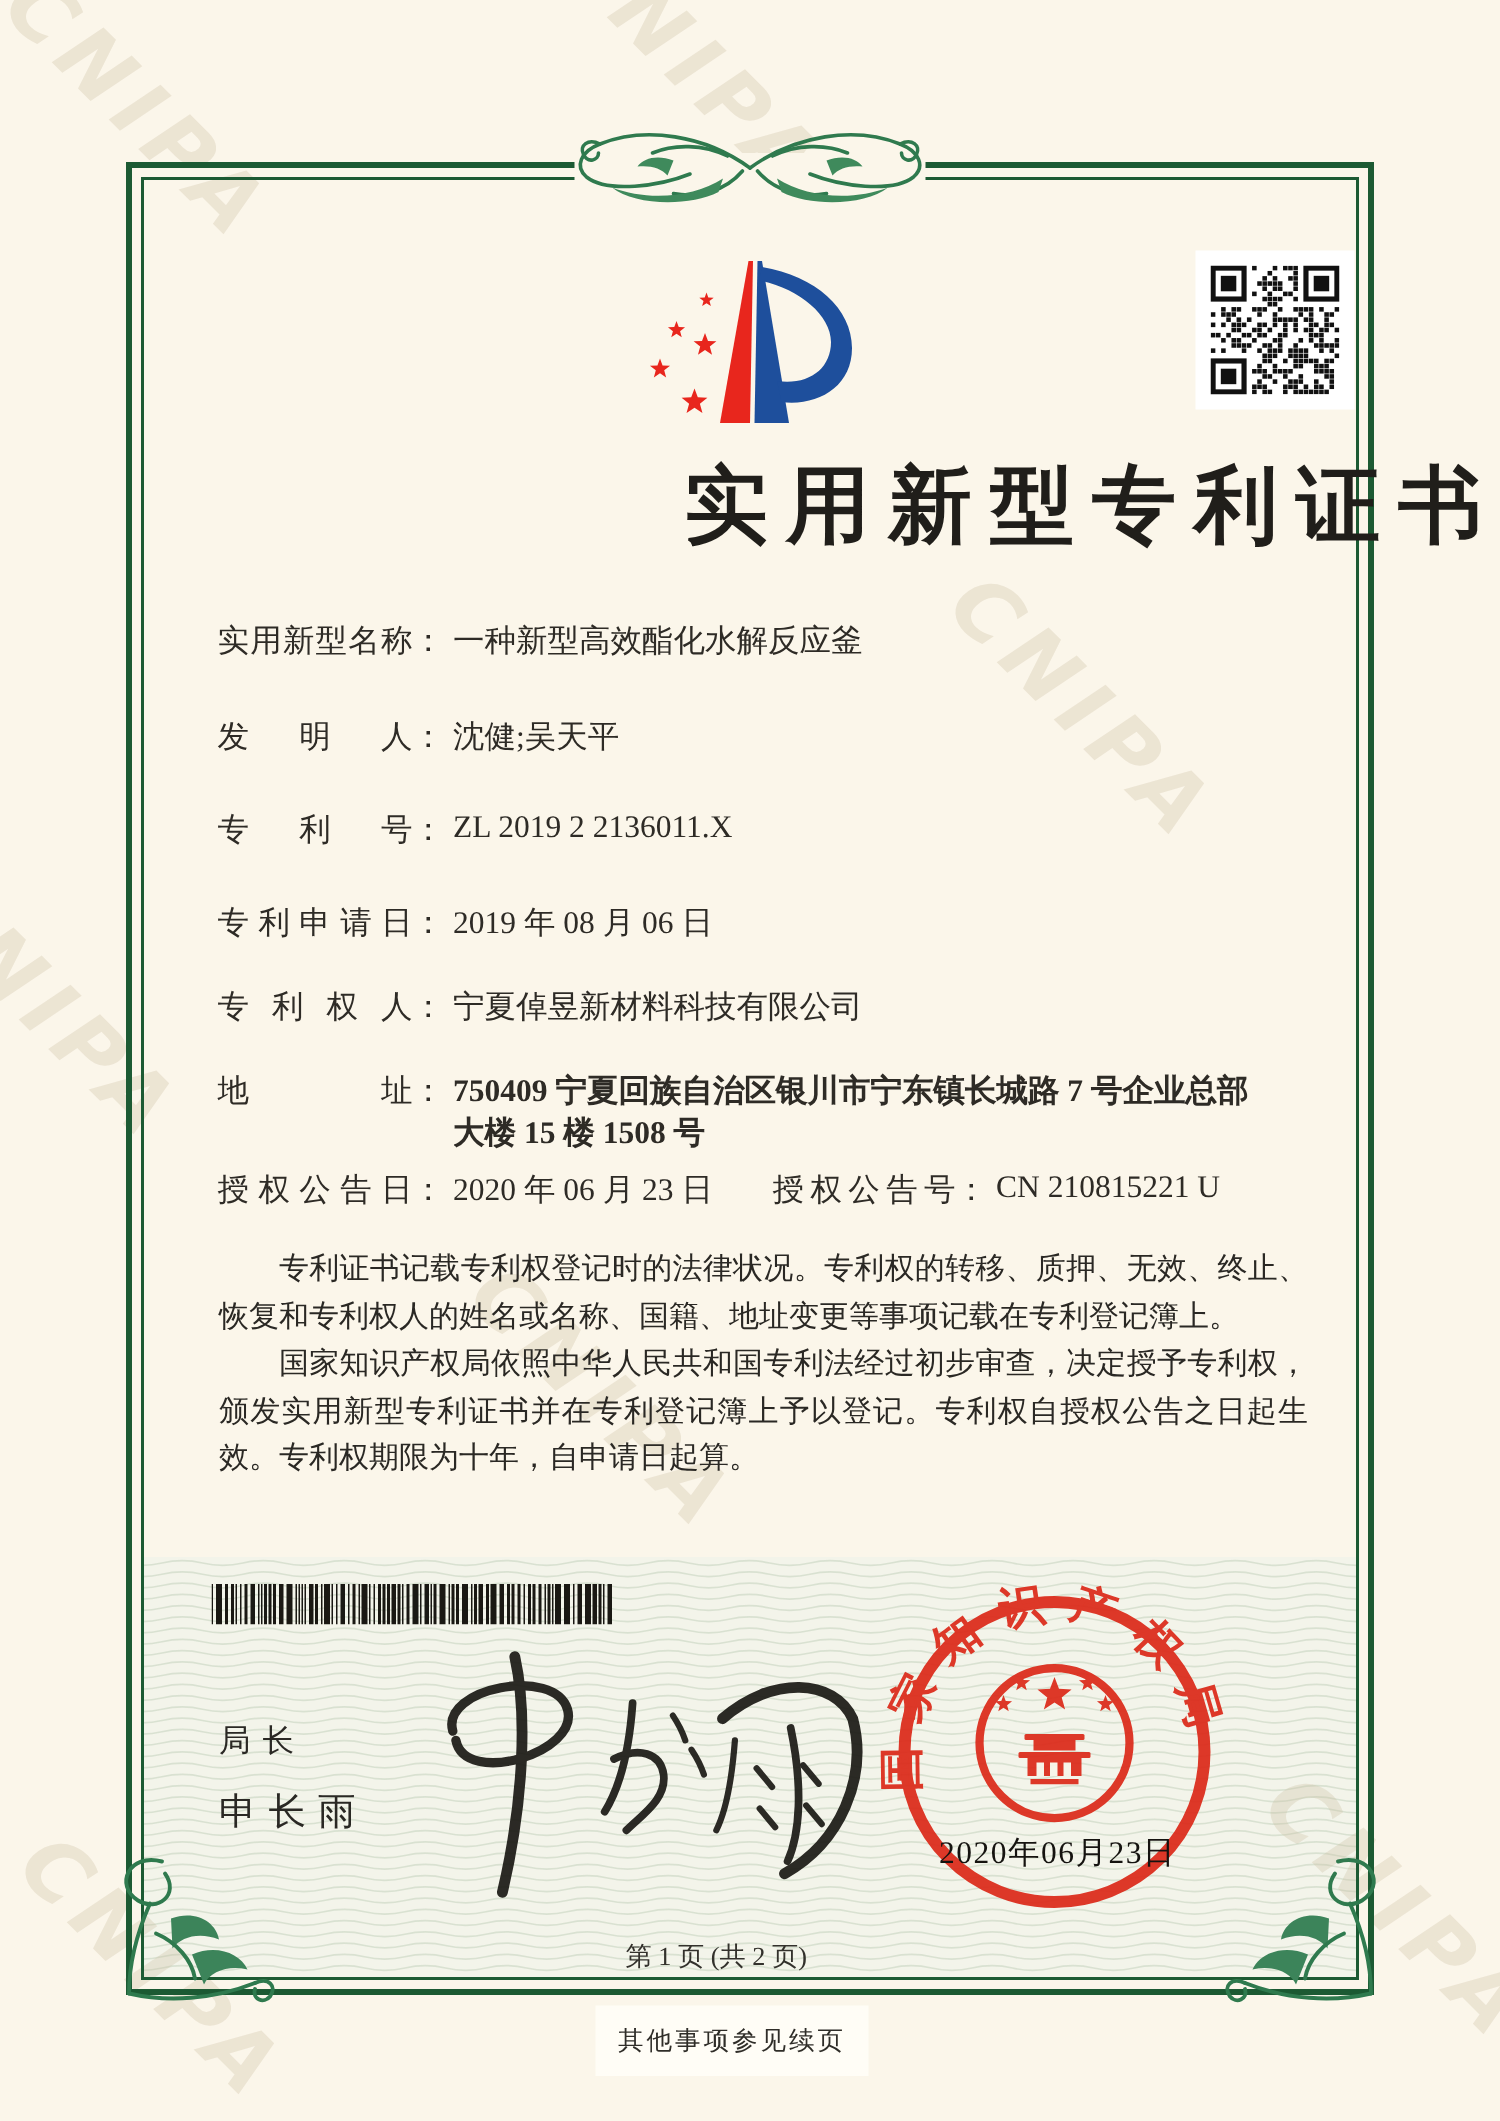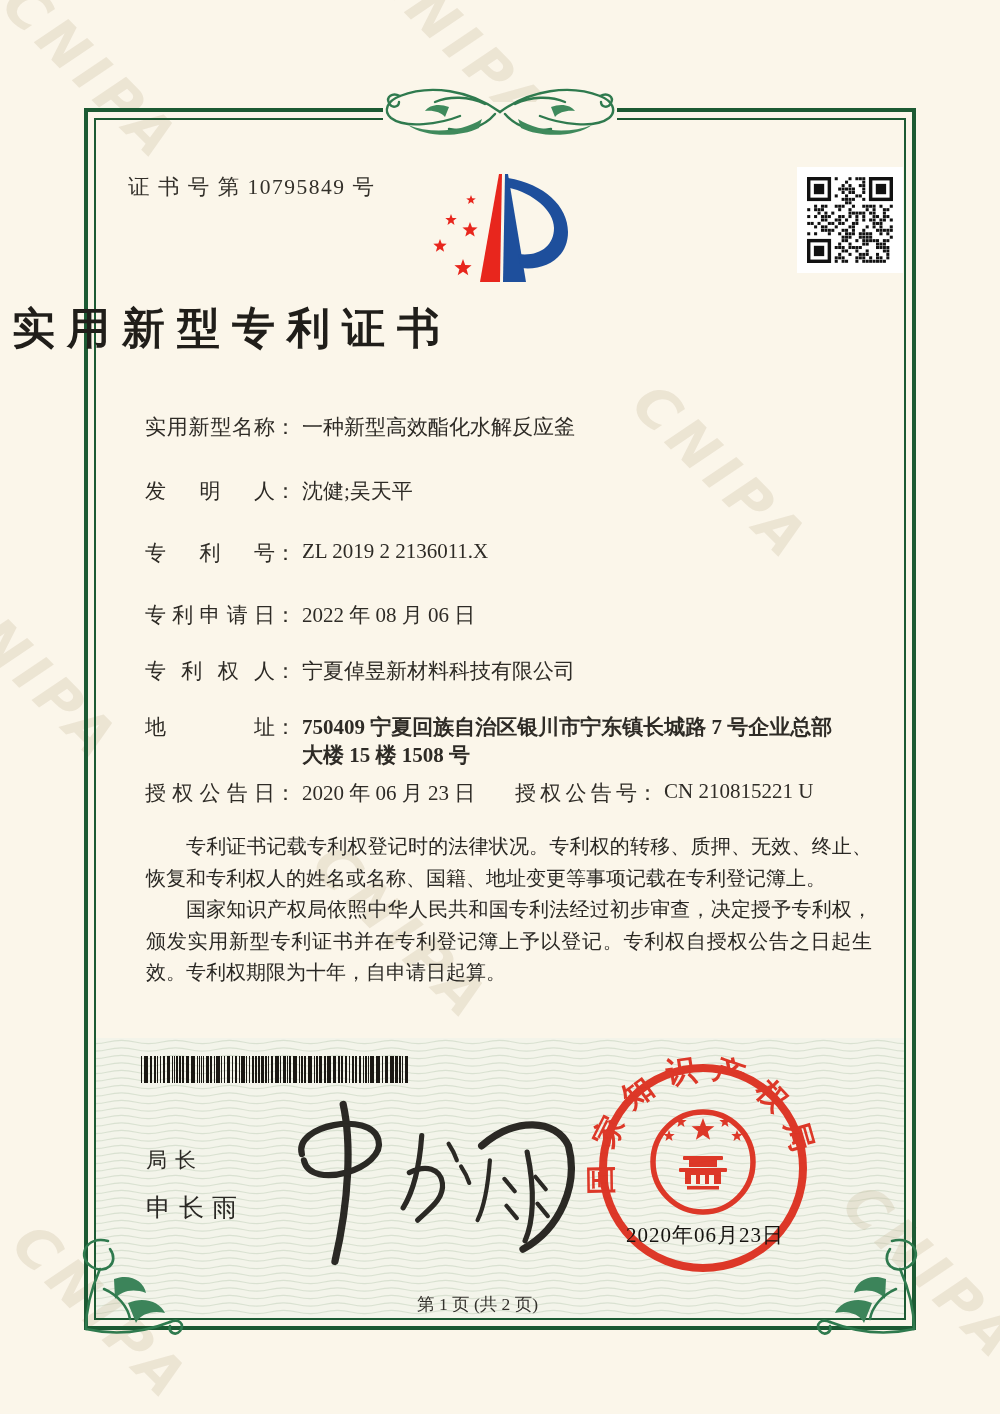--- a/index.html
+++ b/index.html
@@ -25,21 +25,21 @@
   
   .frame-outer{position:absolute;left:84px;top:108px;width:832px;height:1222px;
                border:4px solid var(--frame-green);z-index:2;pointer-events:none;}
   .frame-inner{position:absolute;left:94px;top:118px;width:812px;height:1202px;
                border:2px solid var(--frame-green);z-index:2;pointer-events:none;}
   .orn{position:absolute;z-index:2;pointer-events:none;}
   .certno{position:absolute;left:128px;top:172px;font-size:21.5px;letter-spacing:1.5px;color:#33302a;z-index:3;}
   .logo{position:absolute;left:418px;top:170px;z-index:3;}
   .qrbox{position:absolute;left:797px;top:167px;width:106px;height:106px;background:#ffffff;z-index:3;}
   .qrbox svg{position:absolute;left:10px;top:10px;}
-  .title{position:absolute;left:0;right:0;top:300px;text-align:left;font-size:43px;
+  .title{position:absolute;left:0;right:0;top:300px;text-align:right;font-size:56px;
          font-weight:700;letter-spacing:12px;padding-left:12px;color:#201e1a;z-index:3;}
 
   .fields{position:absolute;left:145px;top:0;width:745px;font-size:21px;color:#2e2b26;z-index:3;}
   .frow{position:absolute;left:0;white-space:nowrap;}
   .lbl{display:inline-block;width:130px;text-align:justify;text-align-last:justify;vertical-align:top;}
   .colon{margin-right:6px;vertical-align:top;}
   .val{display:inline-block;vertical-align:top;white-space:normal;}
   .val.addr{width:615px;font-weight:bold;}
   .g2{position:absolute;left:370px;top:0;font-family:Liberation Serif, serif;}
   .g2 .lbl{width:122px;}
@@ -150,21 +150,20 @@
       <path d="M38,8 C16,2 6,24 22,34 C35,42 50,30 40,16"></path>
       <path d="M30,36 C22,54 16,74 16,96"></path>
       <path d="M16,96 C42,102 72,100 100,89"></path>
       <path d="M44,46 C60,40 74,48 76,60 C63,55 51,58 45,66 Z" fill="#3c845a" stroke="none"></path>
       <path d="M58,70 C74,63 90,69 95,80 C83,77 70,81 66,90 Z" fill="#3c845a" stroke="none"></path>
       <path d="M34,56 C48,62 58,74 60,86"></path>
       <path d="M100,89 C109,85 115,91 110,98 C106,103 98,100 100,93"></path>
     </g>
   </svg>
 
-  <div class="certno">证 书 号 第 10795849 号</div>
 
   <svg class="logo" width="175" height="122" viewBox="0 0 175 122">
     <g id="logo-stars" fill="#e8261d">
         <polygon points="53.0,25.0 54.2,28.3 57.8,28.5 55.0,30.6 55.9,34.0 53.0,32.1 50.1,34.0 51.0,30.6 48.2,28.5 51.8,28.3 " fill="#e8261d"></polygon>
         <polygon points="33.0,44.0 34.5,48.0 38.7,48.1 35.4,50.8 36.5,54.9 33.0,52.5 29.5,54.9 30.6,50.8 27.3,48.1 31.5,48.0 " fill="#e8261d"></polygon>
         <polygon points="22.0,69.0 23.7,73.6 28.7,73.8 24.8,76.9 26.1,81.7 22.0,78.9 17.9,81.7 19.2,76.9 15.3,73.8 20.3,73.6 " fill="#e8261d"></polygon>
         <polygon points="52.0,52.0 54.0,57.3 59.6,57.5 55.2,61.0 56.7,66.5 52.0,63.4 47.3,66.5 48.8,61.0 44.4,57.5 50.0,57.3 " fill="#e8261d"></polygon>
         <polygon points="45.0,89.0 47.2,94.9 53.6,95.2 48.6,99.2 50.3,105.3 45.0,101.8 39.7,105.3 41.4,99.2 36.4,95.2 42.8,94.9 " fill="#e8261d"></polygon>
       </g>
     <path d="M81,4 L84,4 L82,112 L62,112 Z" fill="#e8261d"></path>
@@ -402,21 +401,21 @@
     <div class="frow" style="top:413px">
       <span class="lbl">实用新型名称</span><span class="colon">：</span><span class="val">一种新型高效酯化水解反应釜</span>
     </div>
     <div class="frow" style="top:477px">
       <span class="lbl">发明人</span><span class="colon">：</span><span class="val">沈健;吴天平</span>
     </div>
     <div class="frow" style="top:539px">
       <span class="lbl">专利号</span><span class="colon">：</span><span class="val">ZL 2019 2 2136011.X</span>
     </div>
     <div class="frow" style="top:601px">
-      <span class="lbl">专利申请日</span><span class="colon">：</span><span class="val">2022 年 08 月 06 日</span>
+      <span class="lbl">专利申请日</span><span class="colon">：</span><span class="val">2019 年 08 月 06 日</span>
     </div>
     <div class="frow" style="top:657px">
       <span class="lbl">专利权人</span><span class="colon">：</span><span class="val">宁夏倬昱新材料科技有限公司</span>
     </div>
     <div class="frow" style="top:713px">
       <span class="lbl">地址</span><span class="colon">：</span><span class="val addr"><span>750409 宁夏回族自治区银川市宁东镇长城路 7 号企业总部</span><br><span>大楼 15 楼 1508 号</span></span>
     </div>
     <div class="frow" style="top:779px">
       <span class="lbl">授权公告日</span><span class="colon">：</span><span class="val">2020 年 06 月 23 日</span>
       <span class="g2">
@@ -550,14 +549,15 @@
       <g fill="#f8f4e8">
         <rect x="106" y="125" width="5" height="9"></rect>
         <rect x="115" y="125" width="5" height="9"></rect>
         <rect x="124" y="125" width="5" height="9"></rect>
       </g>
     </g>
   </svg>
   <div class="seal-date">2020年06月23日</div>
 
   <div class="pagenum">第 1 页 (共 2 页)</div>
+  <div class="note">其他事项参见续页</div>
 
 </div>
 
 </body></html>

